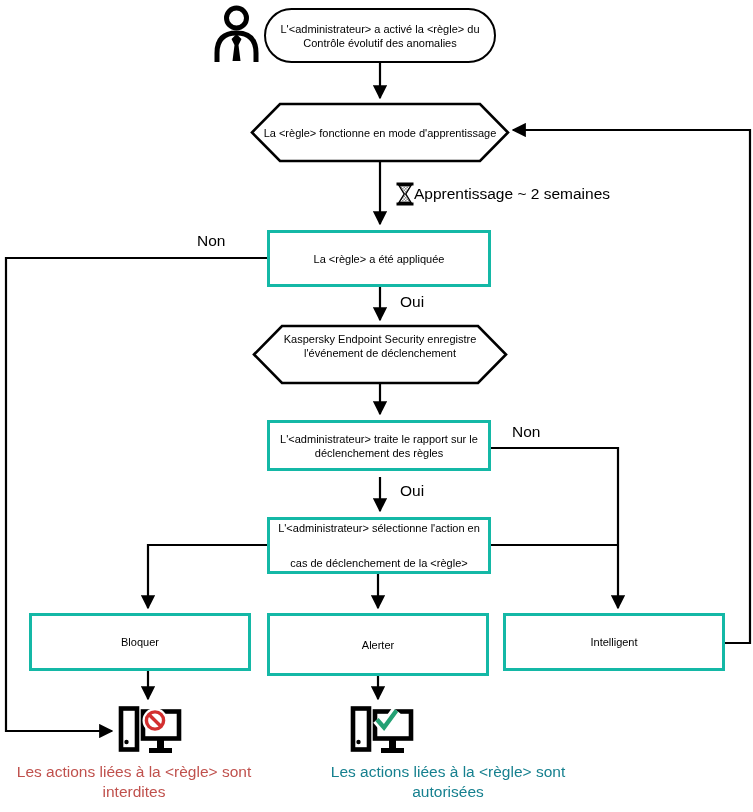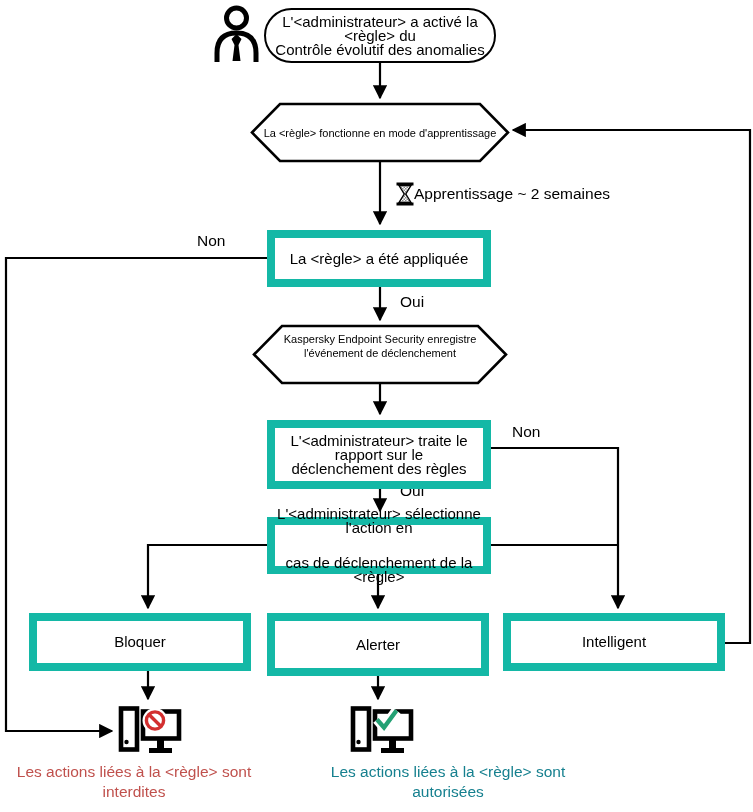--- a/index.html
+++ b/index.html
@@ -6,23 +6,23 @@
   #canvas{
     position:relative;width:753px;height:812px;background:#fff;overflow:hidden;
     font-family:"Liberation Sans","DejaVu Sans",sans-serif;color:#000;
   }
   #wires{position:absolute;left:0;top:0;}
   .wire{fill:none;stroke:#000;stroke-width:2.2px;}
   .shape{fill:#fff;stroke:#000;stroke-width:2.6px;}
   .node{
     position:absolute;box-sizing:border-box;background:#fff;
     display:flex;flex-direction:column;align-items:center;justify-content:center;
-    text-align:center;font-size:15px;line-height:14px;
+    text-align:center;font-size:11px;line-height:14px;
   }
-  .rect-node{border:8px solid #14b8a6;}
+  .rect-node{border:3px solid #14b8a6;}
   .stadium{border:2.5px solid #000;border-radius:28px;}
   .hex-label{
     position:absolute;display:flex;flex-direction:column;align-items:center;justify-content:center;
     text-align:center;font-size:11px;line-height:14px;background:transparent;
   }
   .edge-label{position:absolute;font-size:15.5px;line-height:18px;}
   .duration-row{position:absolute;display:flex;align-items:center;gap:0;font-size:15.5px;}
   .caption{position:absolute;text-align:center;font-size:15.5px;line-height:19.5px;}
   .caption--denied{color:#c0514d;}
   .caption--allowed{color:#16808f;}
@@ -92,21 +92,21 @@
   <div class="edge-label" style="left:197px;top:232px;width:46px;">Non</div>
   <div class="edge-label" style="left:400px;top:293px;width:40px;">Oui</div>
   <div class="edge-label" style="left:512px;top:423px;width:46px;">Non</div>
   <div class="edge-label" style="left:400px;top:482px;width:40px;">Oui</div>
 
   <div class="hex-label" style="left:264px;top:326px;width:232px;height:39px;">
     <div>Kaspersky Endpoint Security enregistre</div>
     <div>l'événement de déclenchement</div>
   </div>
 
-  <div class="node rect-node" style="left:267px;top:420px;width:224px;height:69px;">
+  <div class="node rect-node" style="left:267px;top:420px;width:224px;height:51px;">
     <div>L'&lt;administrateur&gt; traite le rapport sur le</div>
     <div>déclenchement des règles</div>
   </div>
 
   <div class="node rect-node" style="left:267px;top:517px;width:224px;height:57px;gap:21px;">
     <div>L'&lt;administrateur&gt; sélectionne l'action en</div>
     <div>cas de déclenchement de la &lt;règle&gt;</div>
   </div>
 
   <div class="node rect-node" style="left:29px;top:613px;width:222px;height:58px;">

